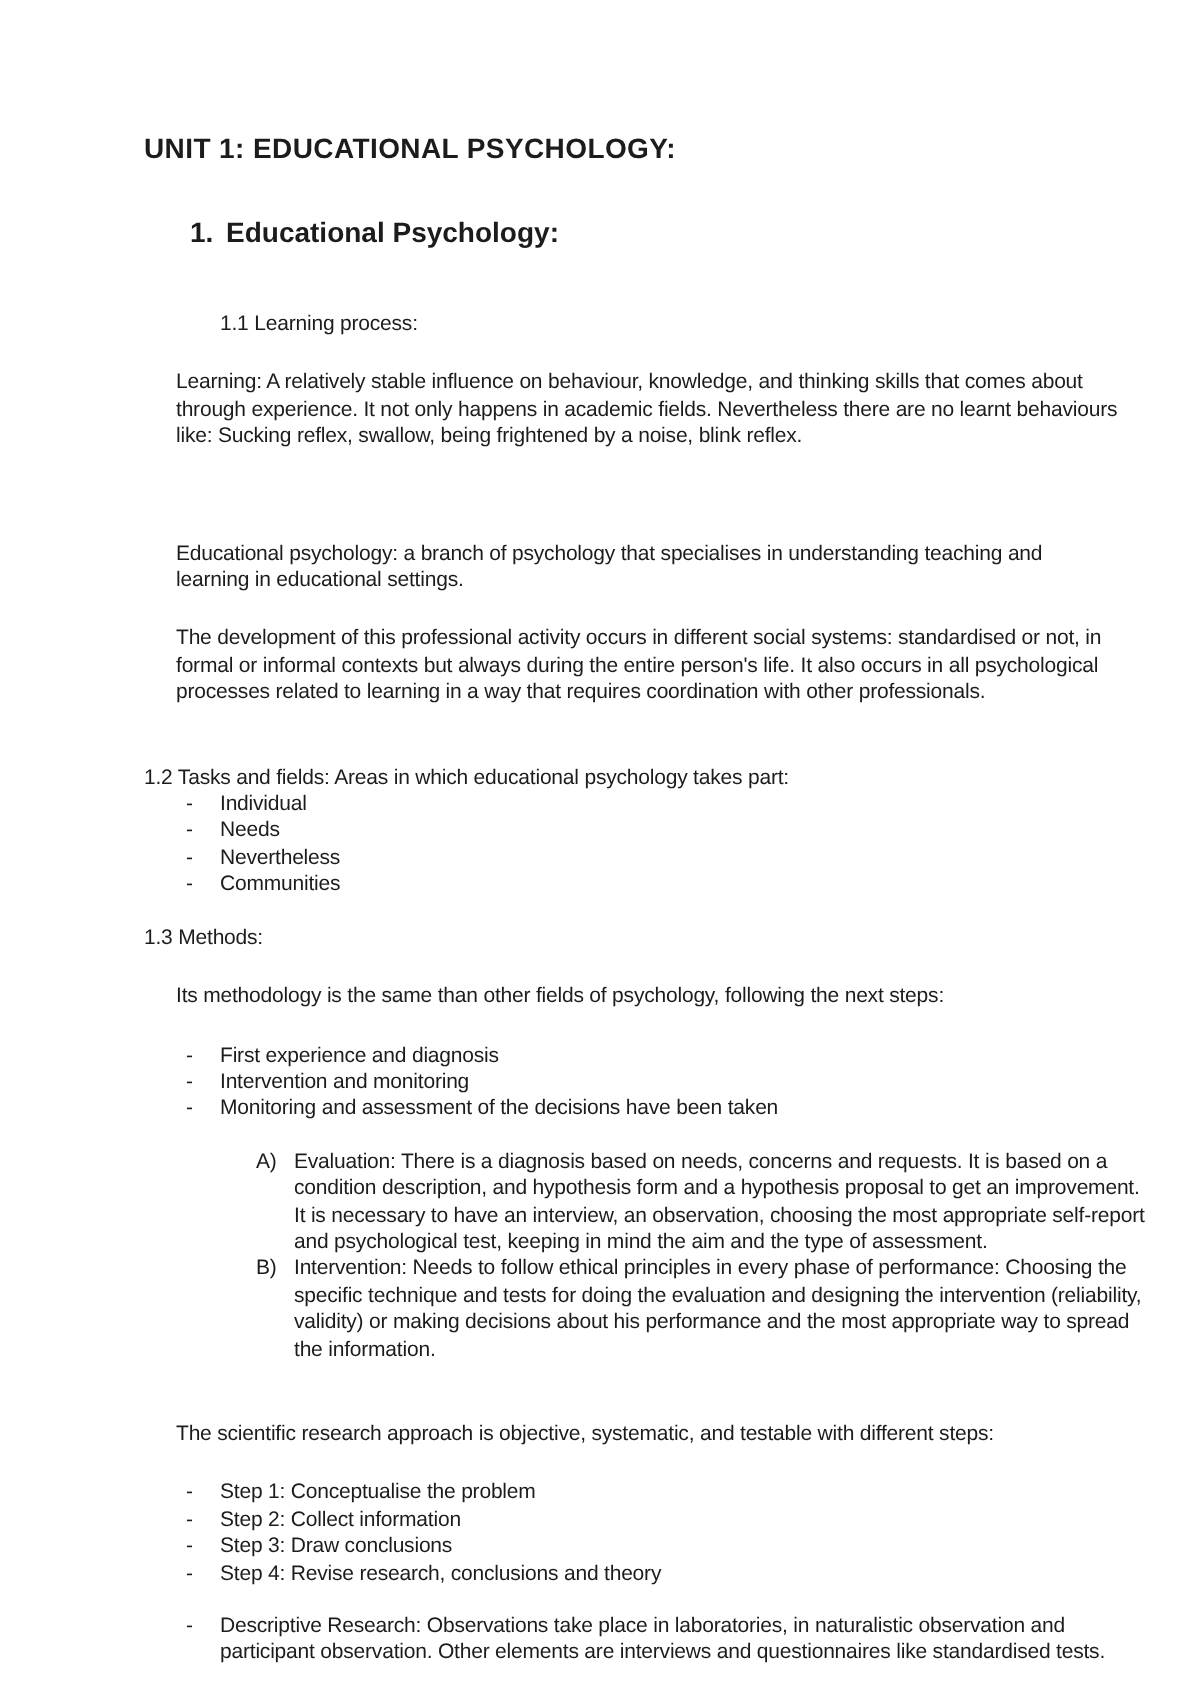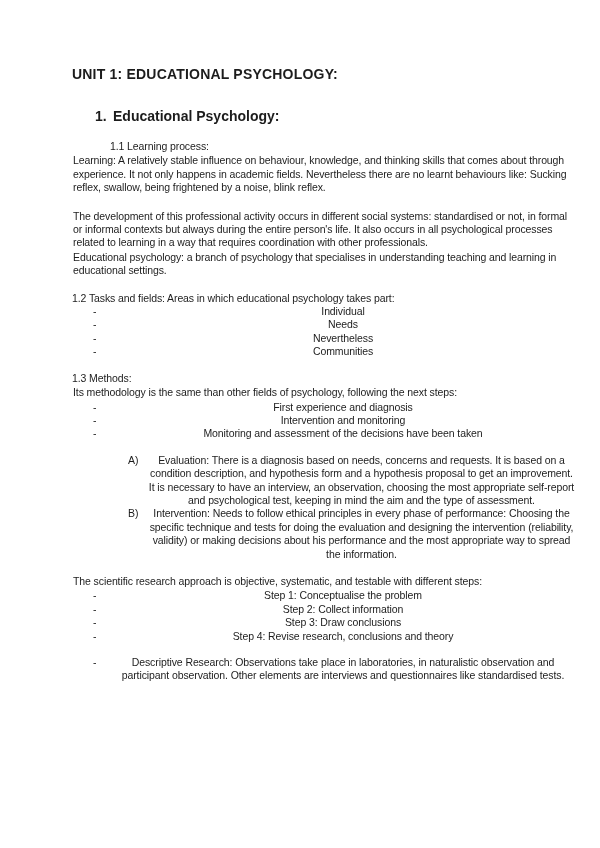--- a/index.html
+++ b/index.html
@@ -32,54 +32,54 @@
   .main-heading .num {
     width: 18px;
     flex: 0 0 auto;
   }
   .body-text, .li, .sub-heading, .section-heading {
     font-size: 10.5px;
     line-height: 13.4px;
     letter-spacing: -0.1px;
   }
   .sub-heading {
-    margin: 16px 0 0 38px;
+    margin: 32px 0 0 38px;
   }
-  .para { margin: 1px; }
+  .para { margin: 16px; }
   .gap { height: 13px; }
   .li {
     display: flex;
     margin-left: 21px;
   }
   .li .marker {
     width: 17px;
     flex: 0 0 auto;
   }
-  .li .li-text { flex: 1; text-align: center; }
+  .li .li-text { flex: 1; }
   .li.lettered { margin-left: 56px; }
   .li.lettered .marker { width: 19px; }
 </style>
 </head>
 <body>
 
 <div class="page">
 
   <div class="unit-title">UNIT 1: EDUCATIONAL PSYCHOLOGY:</div>
 
   <div class="main-heading">
     <span class="num">1.</span>
     <span>Educational Psychology:</span>
   </div>
 
   <div class="sub-heading">1.1 Learning process:</div>
   <p class="body-text para">Learning: A relatively stable influence on behaviour, knowledge, and thinking skills that comes about through experience. It not only happens in academic fields. Nevertheless there are no learnt behaviours like: Sucking reflex, swallow, being frightened by a noise, blink reflex.</p>
 
   <div class="gap"></div>
+  <p class="body-text para">Educational psychology: a branch of psychology that specialises in understanding teaching and learning in educational settings.</p>
   <p class="body-text para">The development of this professional activity occurs in different social systems: standardised or not, in formal or informal contexts but always during the entire person's life. It also occurs in all psychological processes related to learning in a way that requires coordination with other professionals.</p>
-  <p class="body-text para">Educational psychology: a branch of psychology that specialises in understanding teaching and learning in educational settings.</p>
 
   <div class="gap"></div>
   <div class="body-text section-heading">1.2 Tasks and fields: Areas in which educational psychology takes part:</div>
   <div class="li">
     <span class="marker">-</span>
     <span class="li-text">Individual</span>
   </div>
   <div class="li">
     <span class="marker">-</span>
     <span class="li-text">Needs</span>

